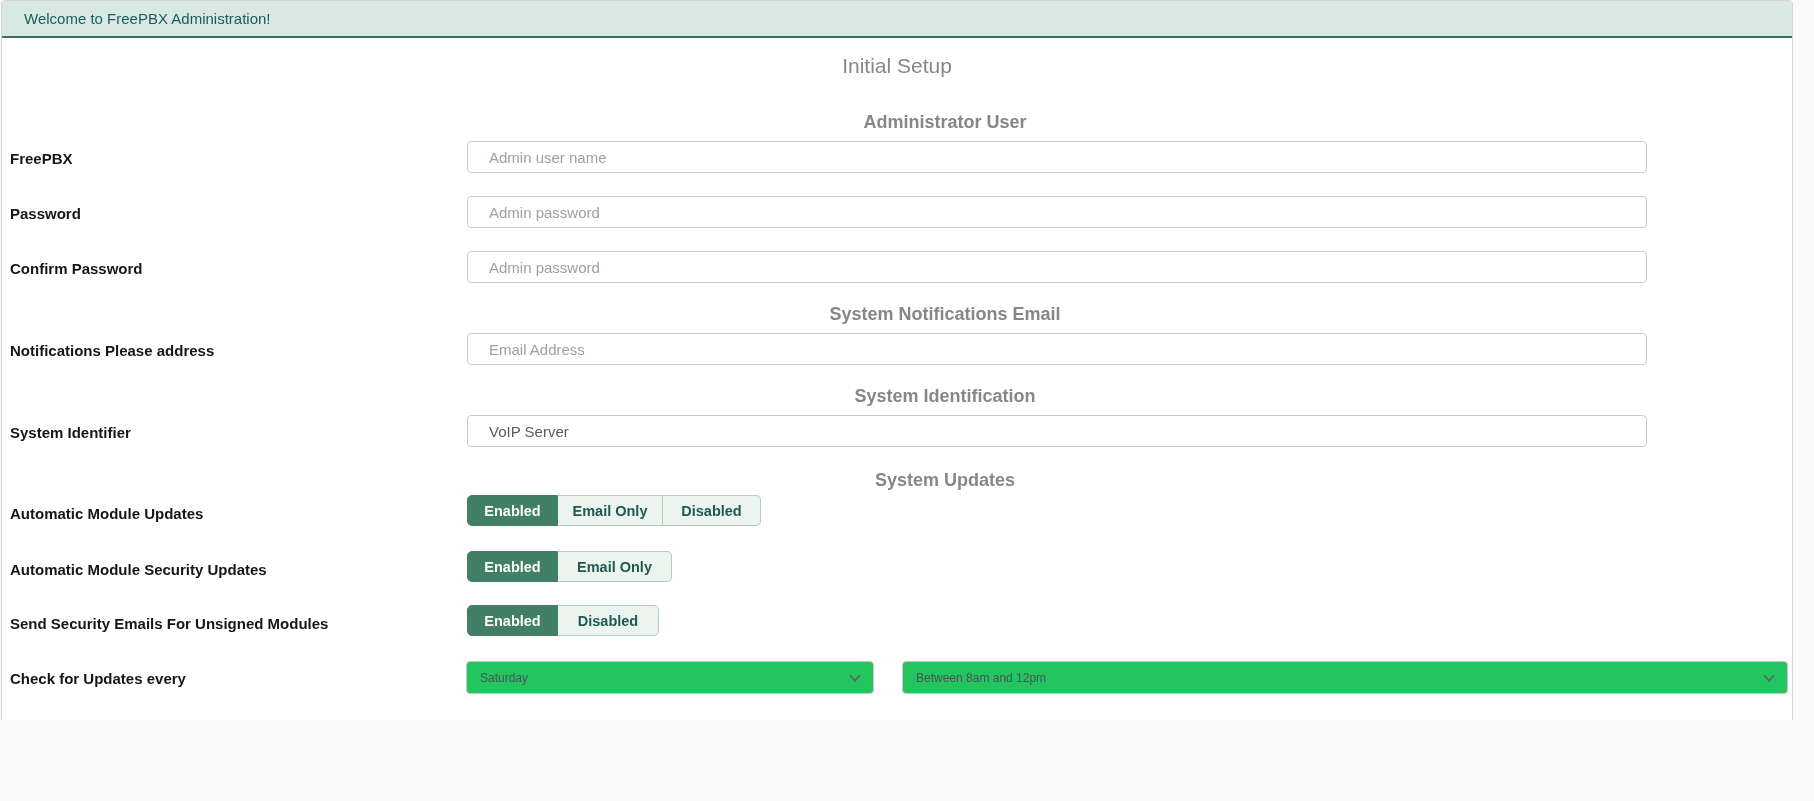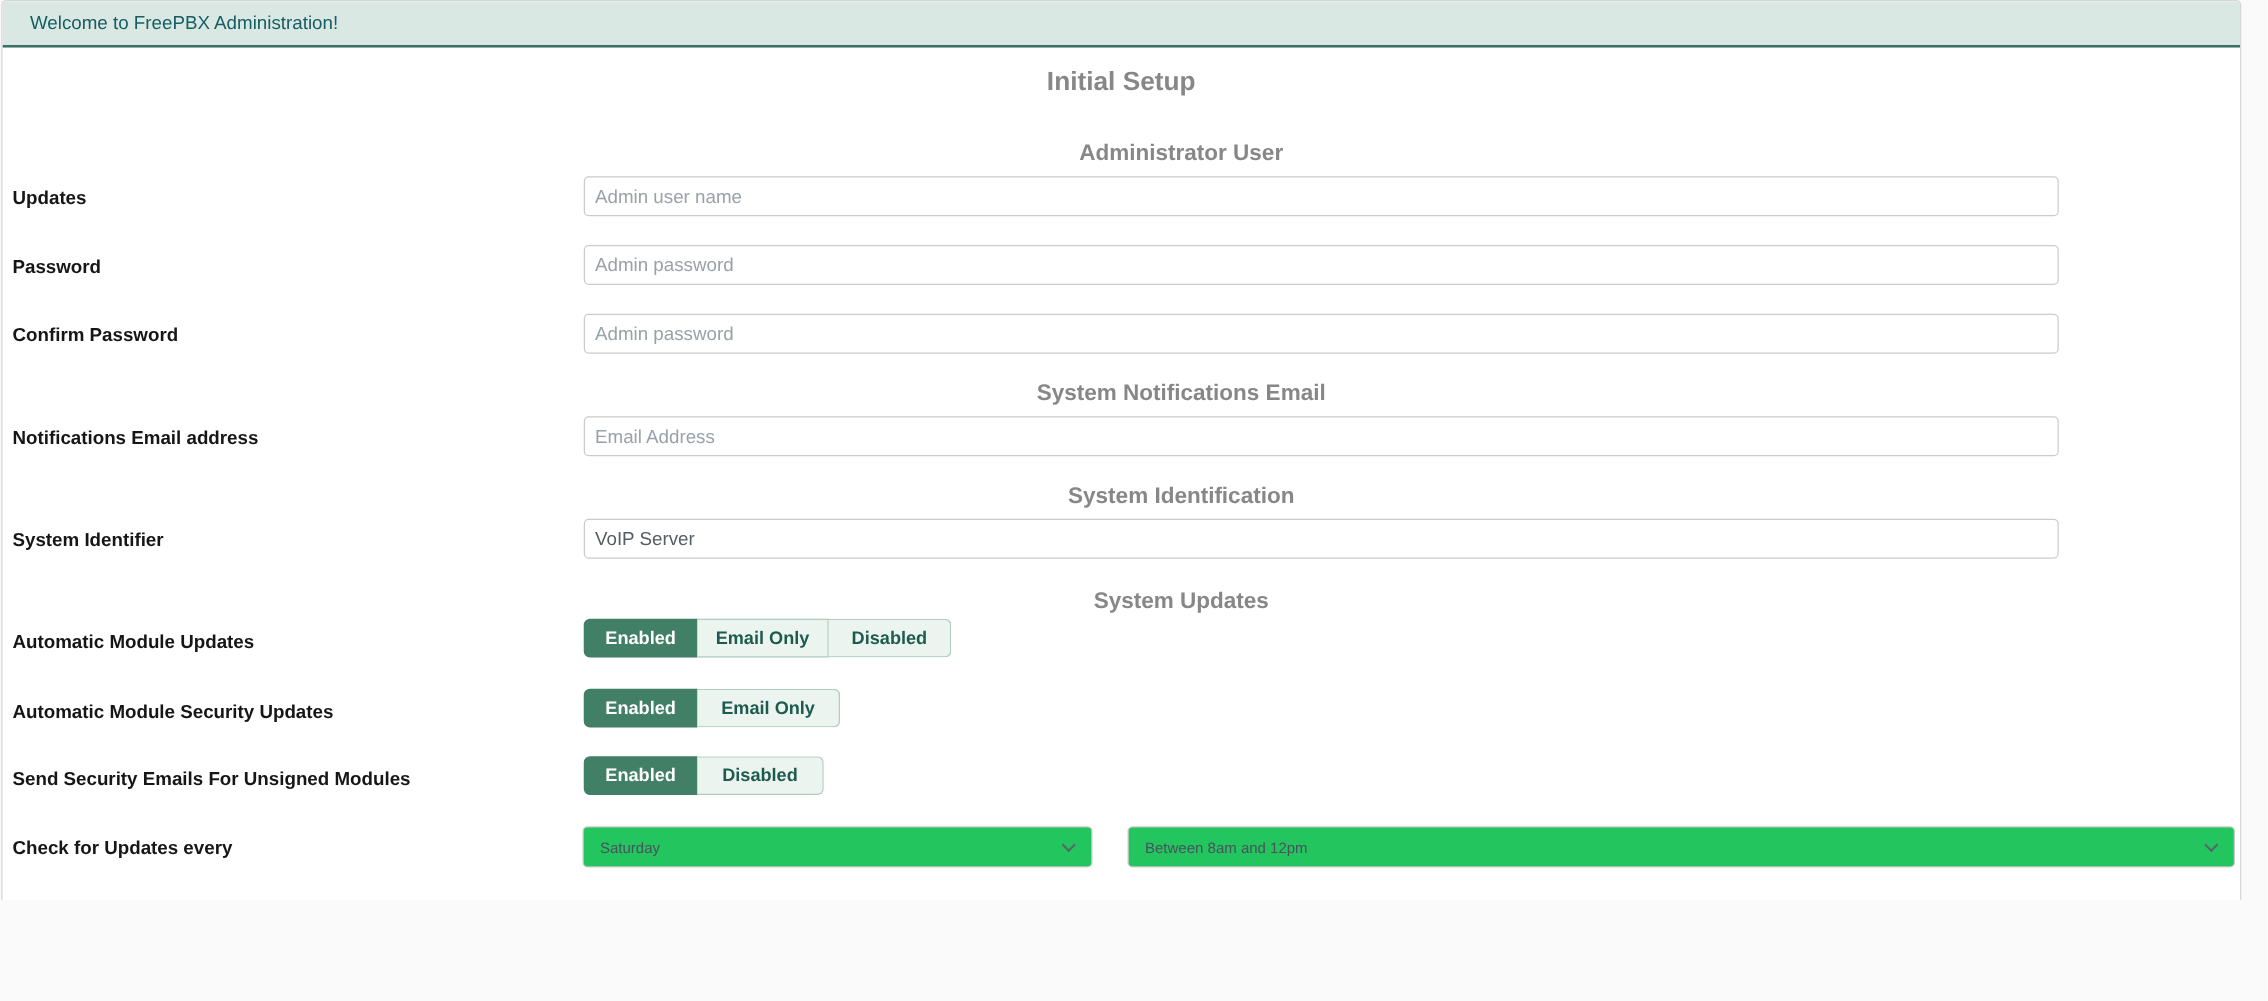--- a/index.html
+++ b/index.html
@@ -7,30 +7,30 @@
   body { background:#fafafa; font-family:"Liberation Sans", sans-serif; }
   #root { position:relative; width:1814px; height:720px; overflow:hidden; background:#fafafa; }
 
   .panel { position:absolute; left:1px; top:0; width:1792px; height:766px; background:#ffffff;
            border:1px solid #d6d6d6; border-radius:4px; box-sizing:border-box; overflow:hidden; }
   .panel-heading { position:absolute; left:0; top:0; width:100%; height:37px; background:#d9e8e3;
            border-bottom:2px solid #3a6f63; box-sizing:border-box; display:flex; align-items:center;
            padding-left:22px; color:#175d62; font-size:15px; }
 
   .page-title { position:absolute; left:1px; top:53px; width:1792px; text-align:center;
-           font-size:21px; line-height:26px; font-weight:700; color:#878787; }
+           font-size:21px; line-height:26px; font-weight:400; color:#878787; }
   .page-subtitle { position:absolute; left:10px; top:90px; font-size:15px; color:#1f1f1f; }
 
   .section-heading { position:absolute; left:1px; width:1792px; text-align:center;
            font-size:18px; line-height:22px; font-weight:700; color:#878787;padding-left:48px; }
 
   .flabel { position:absolute; left:10px; font-size:15px; font-weight:700; color:#161616; }
 
   .finput { position:absolute; left:467px; width:1180px; height:32px; box-sizing:border-box;
-           border:1px solid #cbcbcb; border-radius:4px; padding:0 8px; font-size:15px;
+           border:1px solid #cbcbcb; border-radius:4px; padding:0 21px; font-size:15px;
            color:#565d63; font-family:inherit; background:#fff; outline:none; }
   .finput::placeholder { color:#9aa1a8; opacity:1; }
 
   .btn-group { position:absolute; left:467px; display:flex; height:31px; }
   .opt { box-sizing:border-box; border:1px solid #b0cdbf; border-left-width:0; background:#ecf4ef;
            color:#1d5a4f; font-weight:700; font-size:14.5px; font-family:inherit; cursor:pointer; padding:0; }
   .opt:first-child { border-left-width:1px; border-top-left-radius:5px; border-bottom-left-radius:5px; }
   .opt:last-child  { border-top-right-radius:5px; border-bottom-right-radius:5px; }
   .opt.selected { background:#417f66; border-color:#417f66; color:#ffffff; }
 
@@ -51,32 +51,32 @@
   <div class="panel">
     <div class="panel-heading">
       <span>Welcome to FreePBX Administration!</span>
     </div>
   </div>
 
   <div class="page-title">Initial Setup</div>
 
   <div class="section-heading" style="top:111px">Administrator User</div>
 
-  <label class="flabel" style="top:150px">Updates</label>
+  <label class="flabel" style="top:150px">FreePBX</label>
   <input class="finput" style="top: 141px;" type="text" placeholder="Admin user name">
 
   <label class="flabel" style="top:205px">Password</label>
   <input class="finput" style="top: 196px;" type="text" placeholder="Admin password">
 
   <label class="flabel" style="top:260px">Confirm Password</label>
   <input class="finput" style="top: 251px;" type="text" placeholder="Admin password">
 
   <div class="section-heading" style="top:303px">System Notifications Email</div>
 
-  <label class="flabel" style="top:342px">Notifications Email address</label>
+  <label class="flabel" style="top:342px">Notifications Please address</label>
   <input class="finput" style="top: 333px;" type="text" placeholder="Email Address">
 
   <div class="section-heading" style="top:385px">System Identification</div>
 
   <label class="flabel" style="top:424px">System Identifier</label>
   <input class="finput" style="top: 415px;" type="text" value="VoIP Server">
 
   <div class="section-heading" style="top:469px">System Updates</div>
 
   <label class="flabel" style="top:505px">Automatic Module Updates</label>

